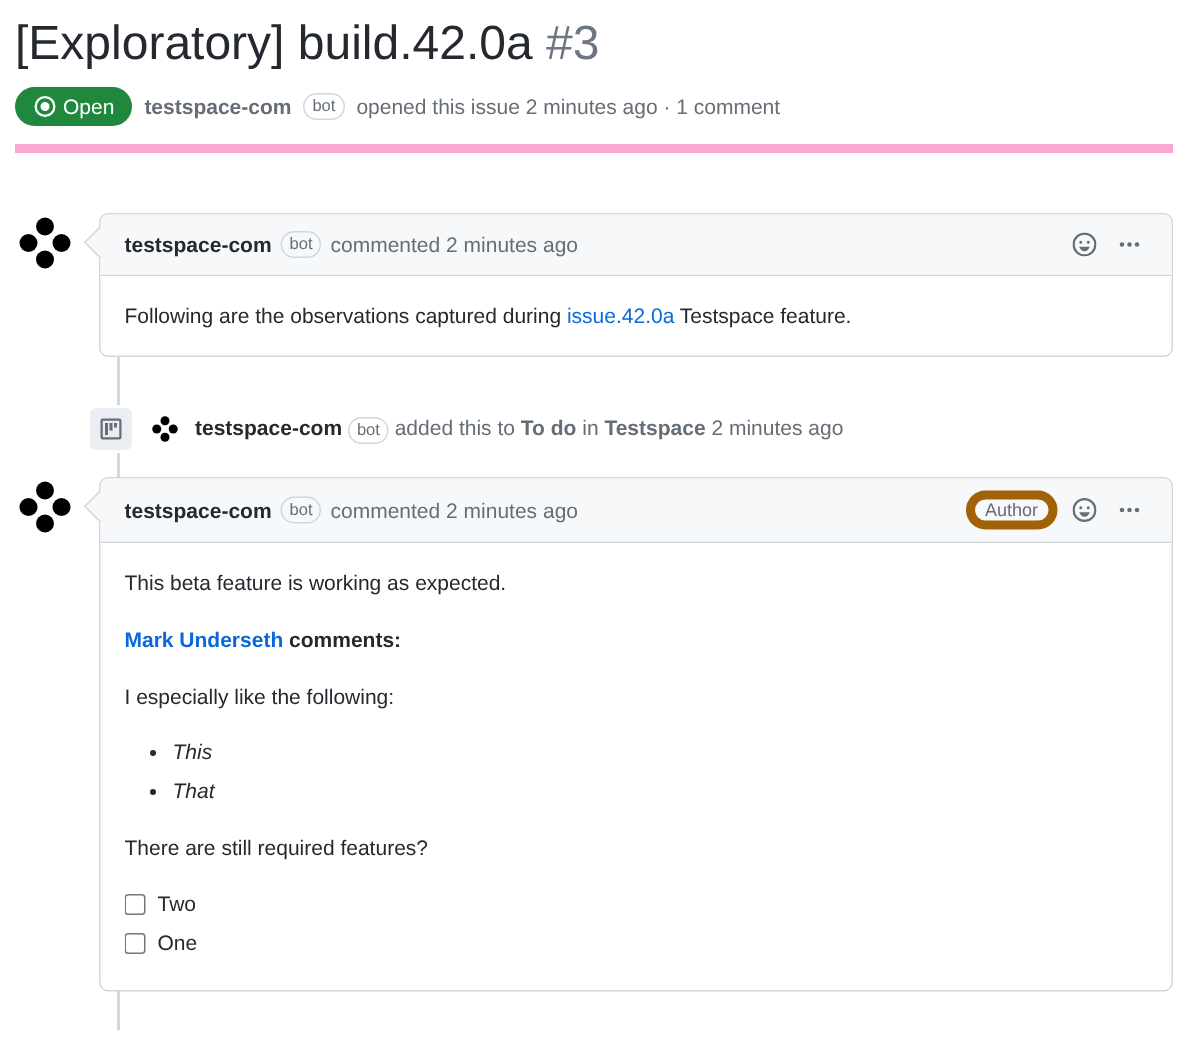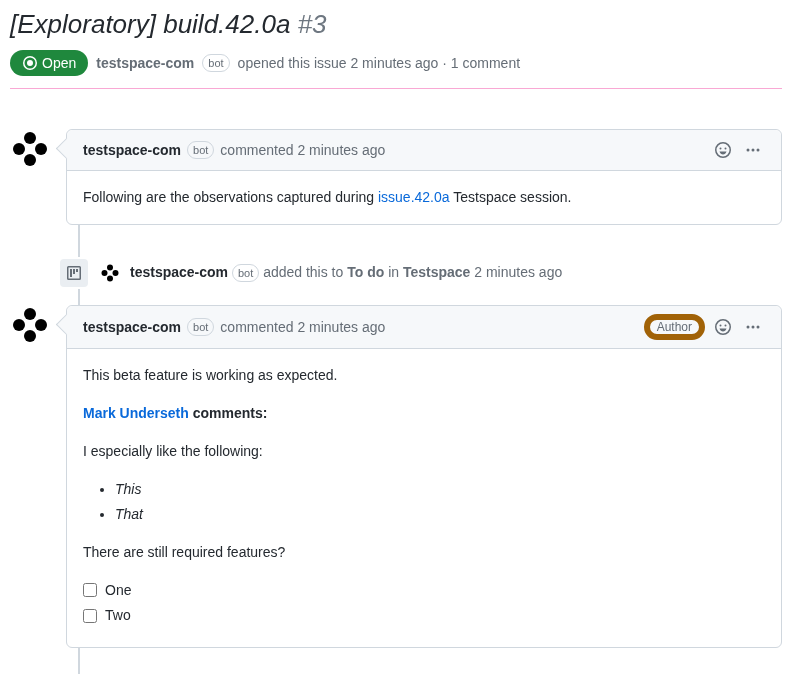--- a/index.html
+++ b/index.html
@@ -7,33 +7,32 @@
     font-family: -apple-system, BlinkMacSystemFont, "Segoe UI", Helvetica, Arial, sans-serif;
     font-size: 14px;
     color: #24292f;
     background: #fff;
     width: 792px;
   }
   .header {
     padding: 8px 10px 10px 10px;
   }
   .title {
-    font-size: 26px;
+    font-size: 32px;
     font-weight: 400;
     line-height: 1.3;
     margin-bottom: 8px;
-    font-style: italic;
   }
   .title .num { color: #6e7781; font-weight: 300; }
   .meta-row {
     display: flex;
     align-items: center;
     gap: 8px;
     padding-bottom: 12px;
-    border-bottom: 1px solid #f9a8d4;
+    border-bottom: 6px solid #f9a8d4;
   }
   .status-badge {
     display: inline-flex;
     align-items: center;
     gap: 4px;
     background: #1f883d;
     color: #fff;
     padding: 5px 12px;
     border-radius: 100px;
     font-weight: 500;
@@ -216,21 +215,21 @@
         <span class="icon-btn">
           <svg width="16" height="16" viewBox="0 0 16 16">
               <circle cx="3" cy="8" r="1.5"></circle>
               <circle cx="8" cy="8" r="1.5"></circle>
               <circle cx="13" cy="8" r="1.5"></circle>
             </svg>
         </span>
       </div>
       <div class="comment-body">
         <p>
-          <span>Following are the observations captured during </span><span class="link">issue.42.0a</span><span> Testspace session.</span>
+          <span>Following are the observations captured during </span><span class="link">issue.42.0a</span><span> Testspace feature.</span>
         </p>
       </div>
     </div>
   </div>
 
   <div class="event-row">
     <div class="event-icon-wrap">
       <svg width="16" height="16" viewBox="0 0 16 16">
           <path d="M1 2.5A1.5 1.5 0 012.5 1h11A1.5 1.5 0 0115 2.5v11A1.5 1.5 0 0113.5 15h-11A1.5 1.5 0 011 13.5v-11zm1.5 0v11h11v-11h-11zM4 4h2v8H4V4zm3 0h2v5H7V4zm3 0h2v3h-2V4z"></path>
         </svg>
@@ -283,23 +282,23 @@
           <span class="link-b">Mark Underseth</span><span class="bold"> comments:</span>
         </p>
         <p>I especially like the following:</p>
         <ul class="bullets">
           <li>This</li>
           <li>That</li>
         </ul>
         <p>There are still required features?</p>
         <div class="task-item">
           <input type="checkbox" style="">
-          <span>One</span>
+          <span>Two</span>
         </div>
         <div class="task-item">
           <input type="checkbox" style="">
-          <span>Two</span>
+          <span>One</span>
         </div>
       </div>
     </div>
   </div>
 
 </div>
 
 </body></html>

